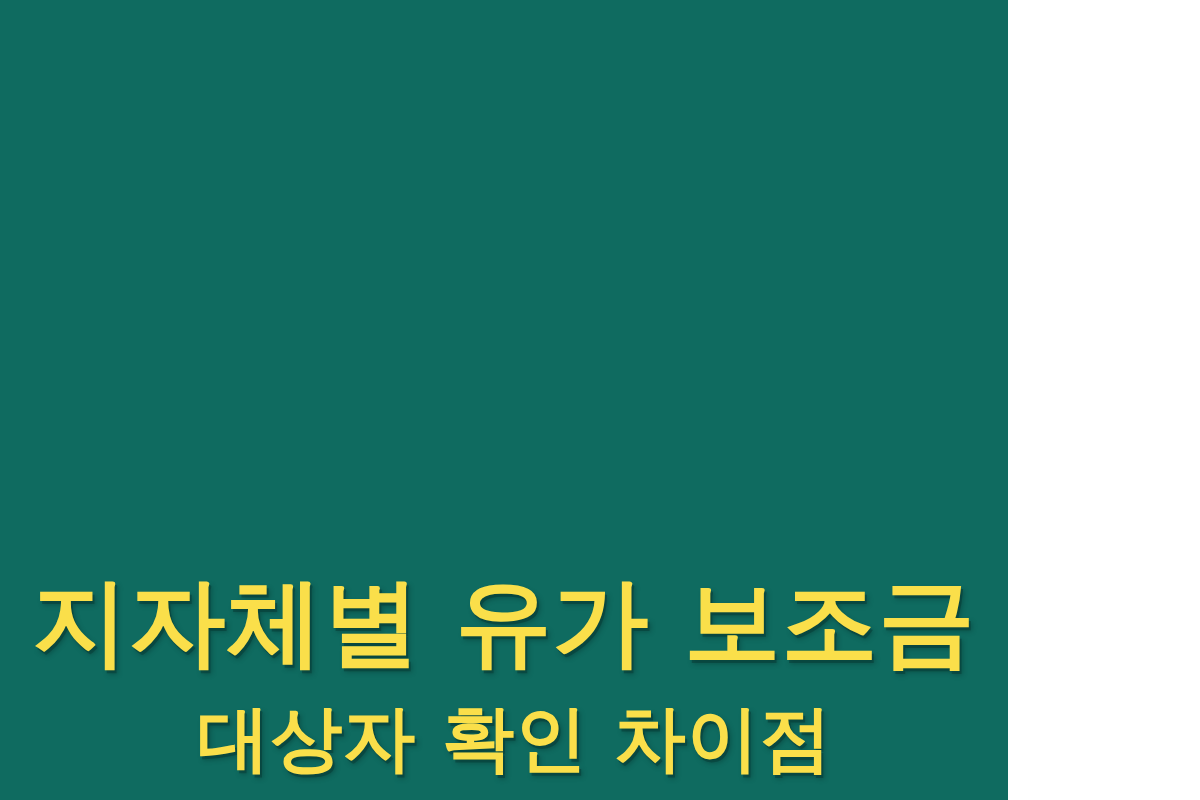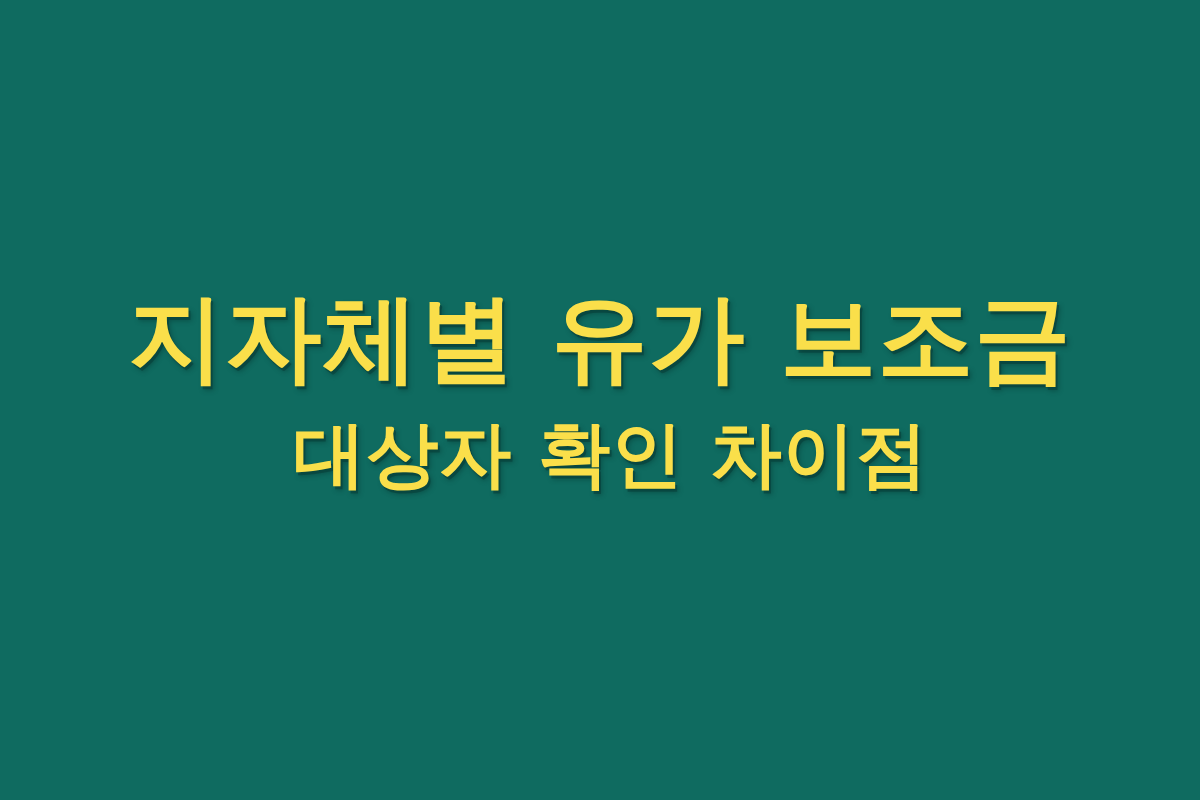--- a/index.html
+++ b/index.html
@@ -10,27 +10,27 @@
 
   body {
     width: 1200px;
     height: 800px;
     overflow: hidden;
     font-family: "Liberation Sans", "DejaVu Sans", sans-serif;
   }
 
   #banner {
     position: relative;
-    width: 1200px;
+    width: 1008px;
     height: 800px;
     box-sizing: border-box;
     display: flex;
     flex-direction: column;
     align-items: center;
-    justify-content: center;
+    justify-content: flex-end;
     background: #0F6B60;
     overflow: hidden;
   }
 
   #title-block {
     display: flex;
     flex-direction: column;
     align-items: center;
     justify-content: center;
     width: 100%;

